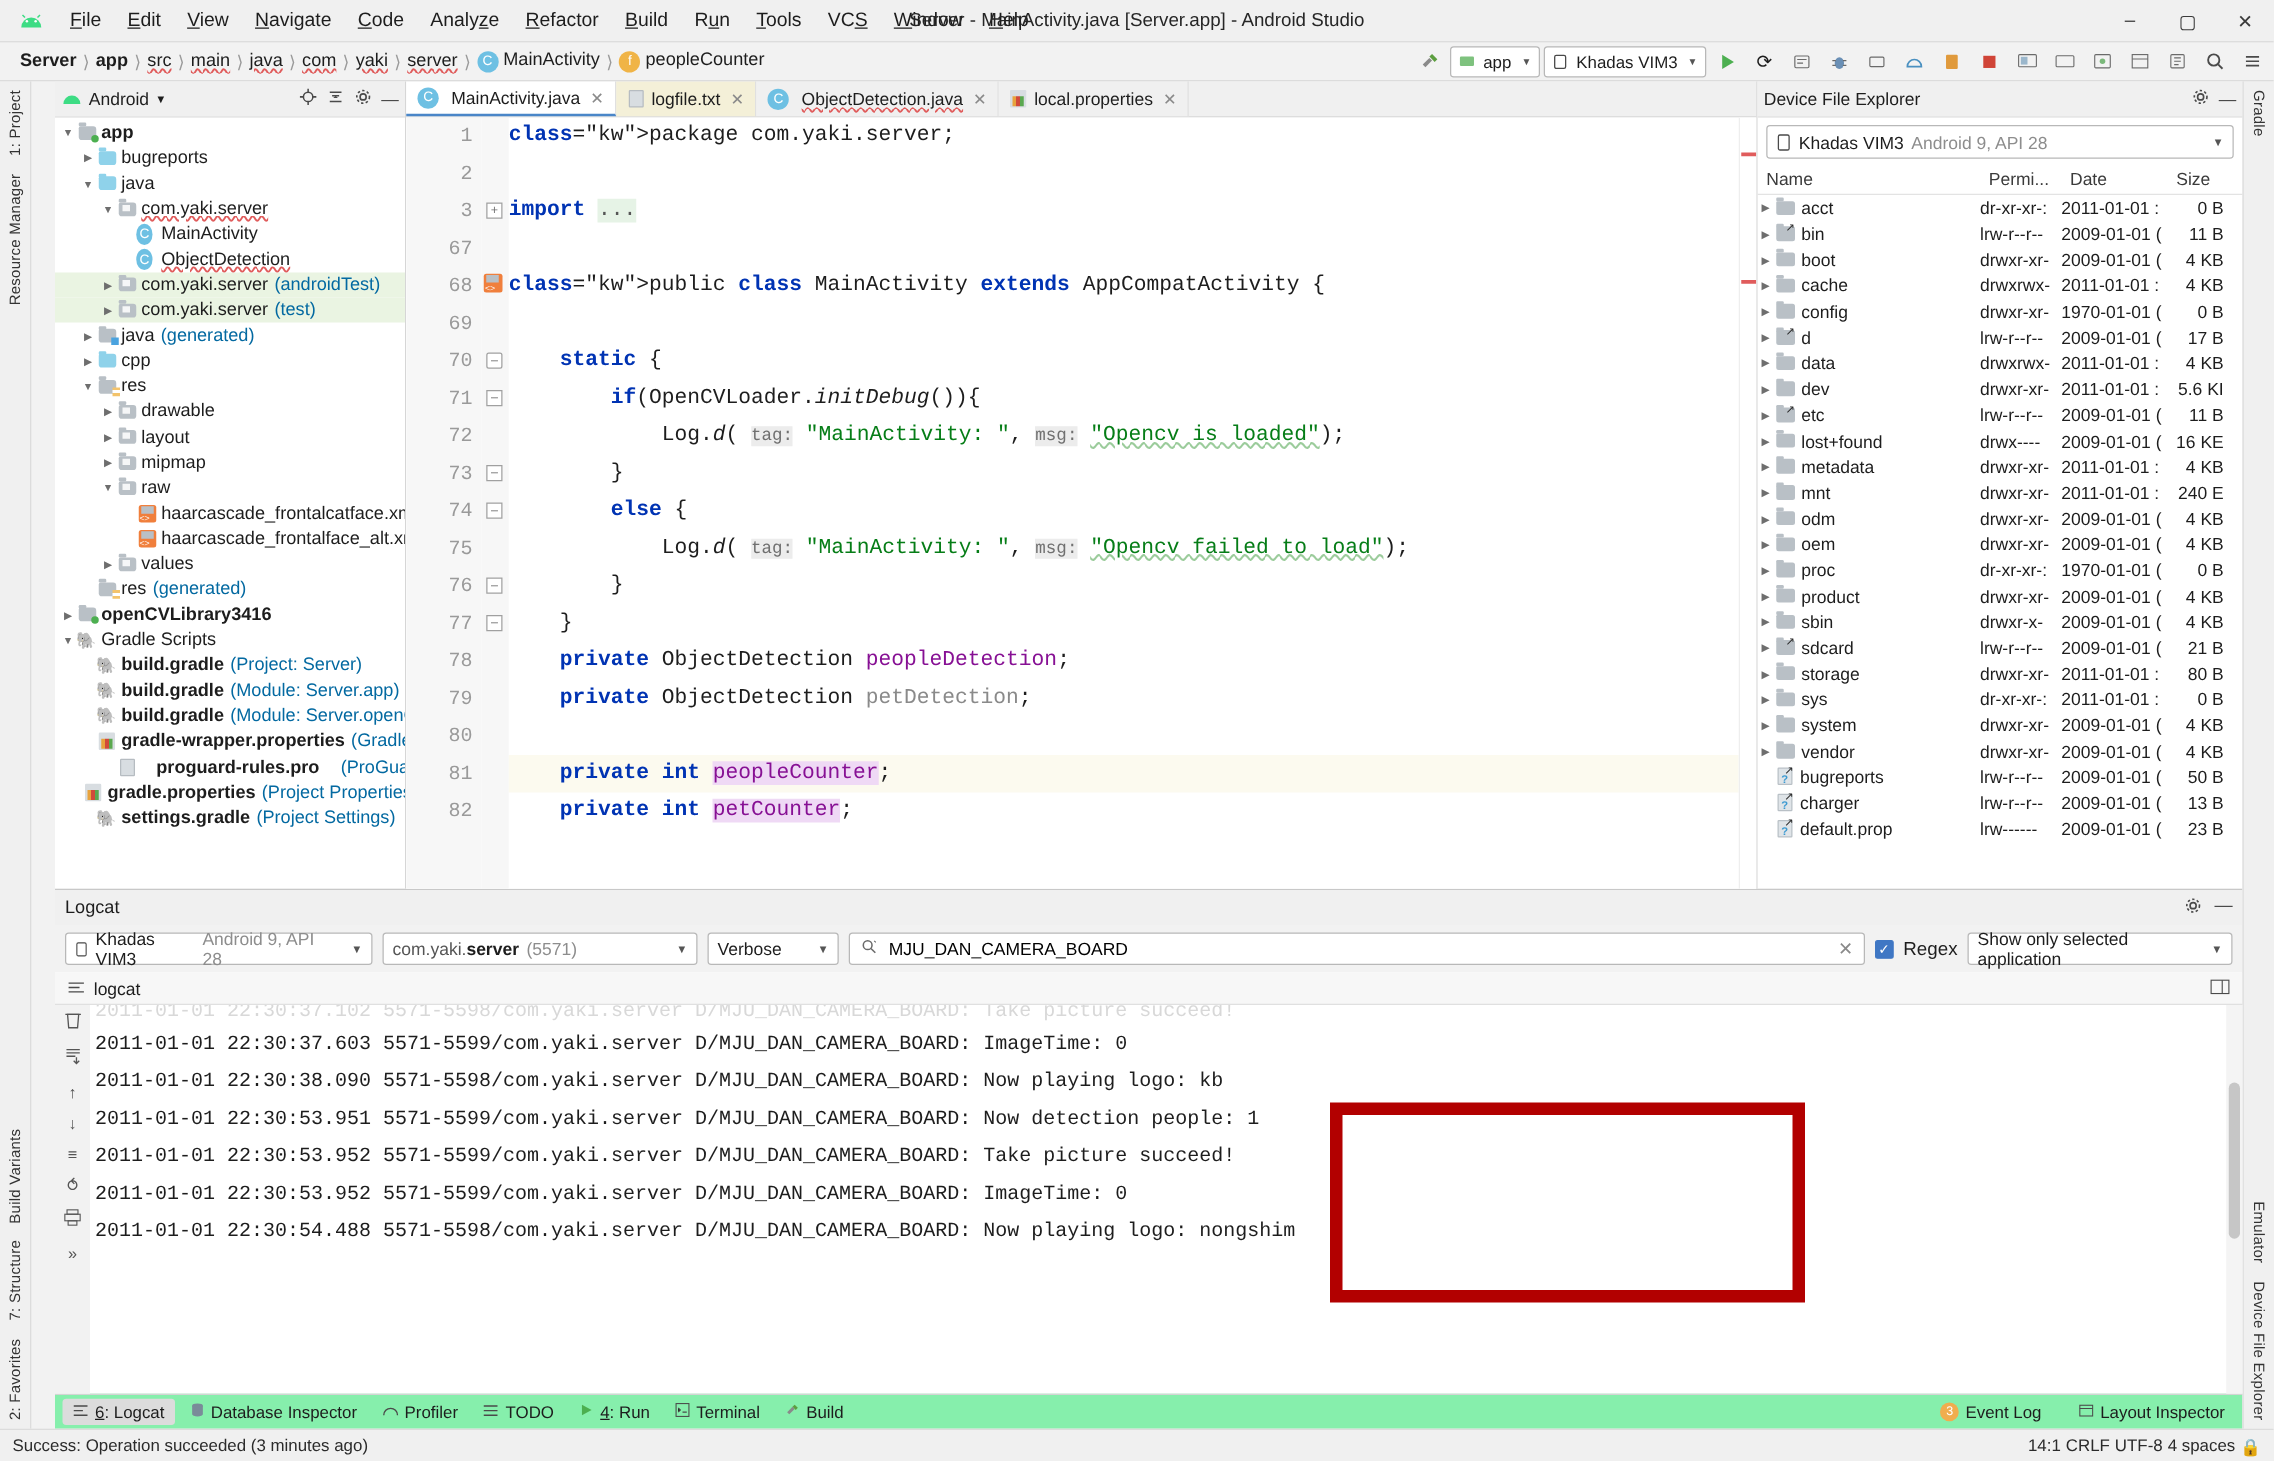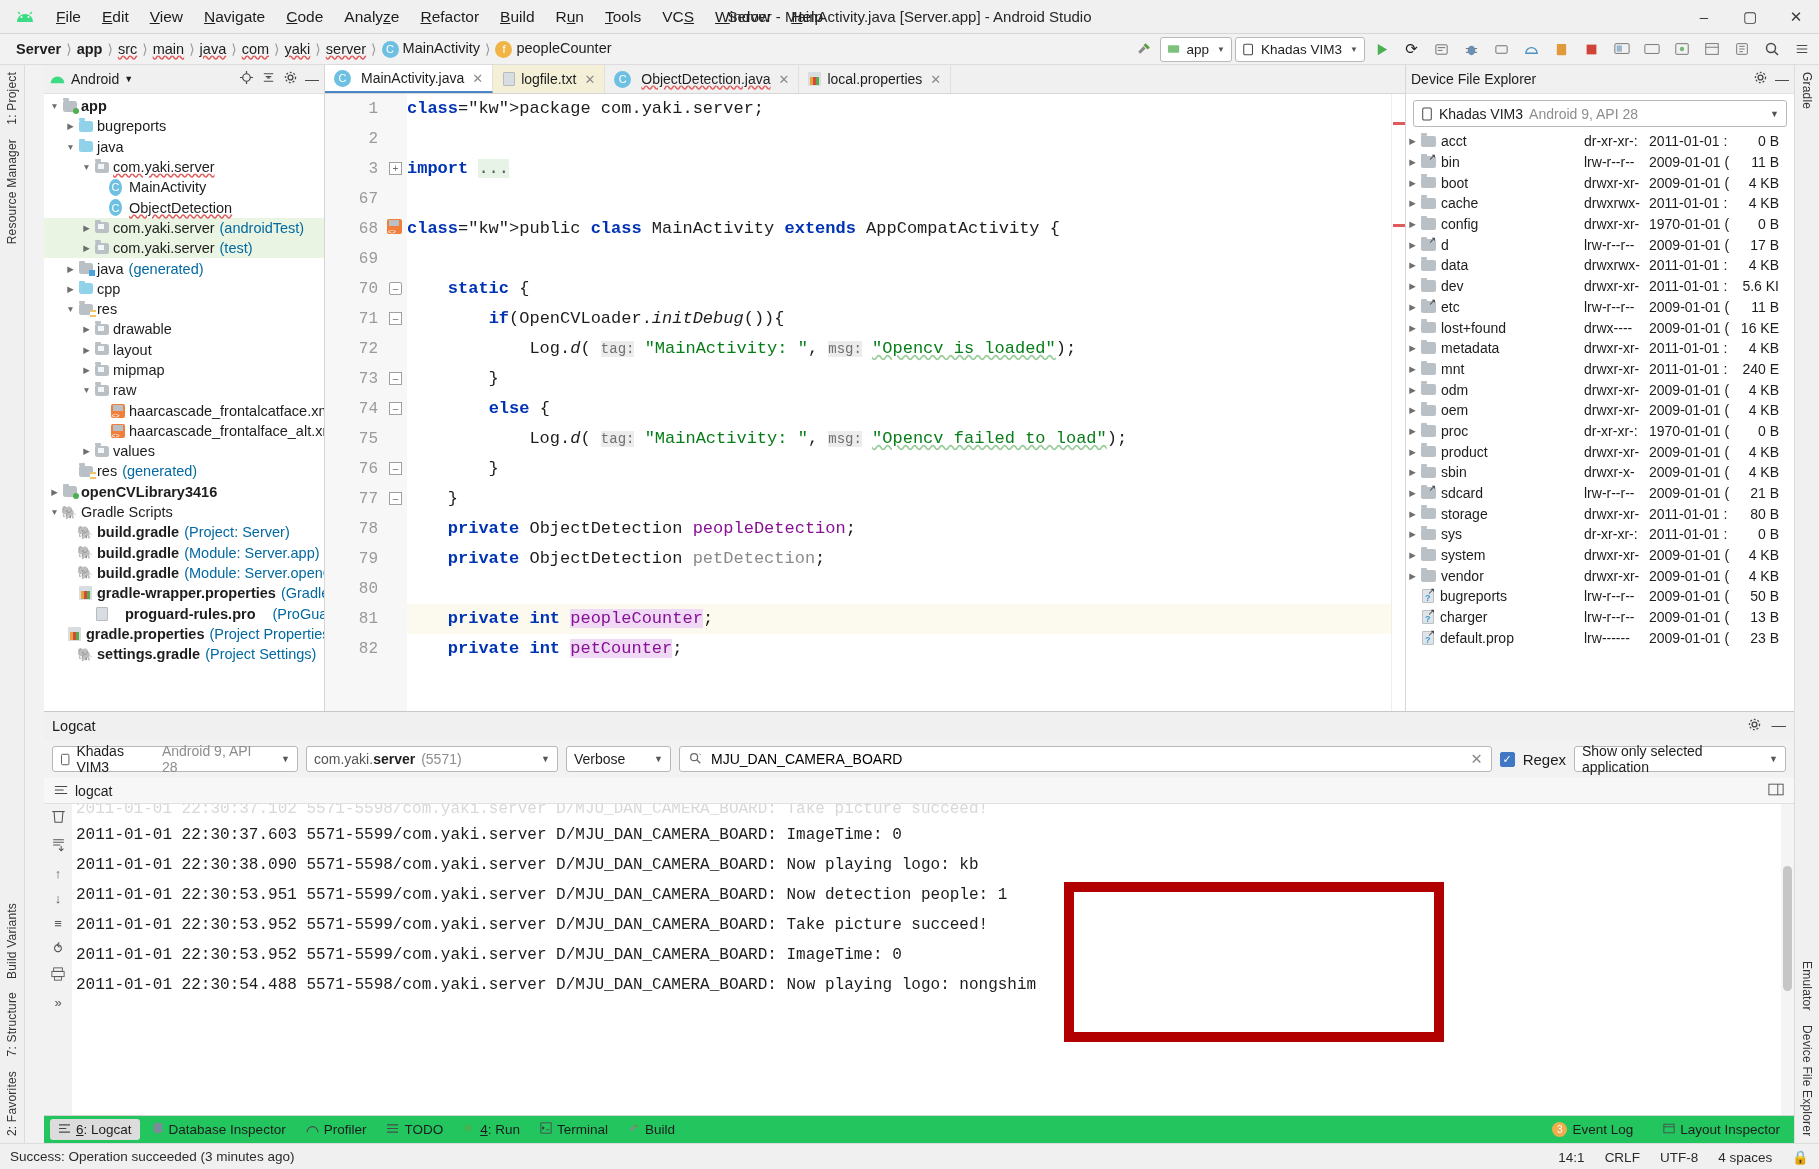--- a/index.html
+++ b/index.html
@@ -175,29 +175,29 @@
   .lg-rail { width:28px; flex:0 0 28px; background:#f2f2f2; display:flex; flex-direction:column; align-items:center;
              padding-top:4px; gap:10px; font-size:13px; color:#555;}
   .lg-out { flex:1 1 auto; font-family:"Liberation Mono", monospace; font-size:16px; white-space:pre; overflow:hidden;
             position:relative; padding-top:0px; }
   .lgline { height:30px; line-height:30px; padding-left:4px; }
   .lg-scroll { width:13px; flex:0 0 13px; background:#f4f4f4; position:relative;}
   .lg-scroll .thumb { position:absolute; left:2px; right:2px; top:20%; height:40%; background:#c6c6c6; border-radius:5px;}
   .redbox { position:absolute; border:10px solid #b20000; background:transparent; pointer-events:none; }
 
   
-  .bottom-tabs { height:28px; flex:0 0 28px; background:#22c55e; display:flex; align-items:center; gap:4px;
+  .bottom-tabs { height:28px; flex:0 0 28px; background:#86efac; display:flex; align-items:center; gap:4px;
                  padding:0 6px; border-top:1px solid #d4d4d4; font-size:13.5px;text-align:center;}
   .btab { display:flex; align-items:center; gap:5px; padding:3px 8px; border-radius:3px;}
   .btab.active { background:#dcdcdc; }
   .btab u { text-decoration:underline; }
   .bottom-tabs .right { margin-left:auto; display:flex; gap:14px; align-items:center;}
   .statusbar { height:26px; flex:0 0 26px; background:#f0f0f0; display:flex; align-items:center; padding:0 10px;
                font-size:13.5px; border-top:1px solid #dcdcdc; color:#2b2b2b;}
-  .statusbar .right { margin-left:auto; display:flex; gap:20px; align-items:flex-end;}
+  .statusbar .right { margin-left:auto; display:flex; gap:4px; align-items:center;}
   .badge-green { width:15px;height:15px;border-radius:50%;background:#f0ad4e;color:#fff;font-size:10px;
                  display:flex;align-items:center;justify-content:center;}
   .squig { text-decoration:underline; text-decoration-style:wavy; text-decoration-color:#e05c5c; }
 </style>
 </head>
 <body>
 
 <div class="app">
 
   <div class="titlebar">
@@ -710,20 +710,26 @@
             </div>
           </div>
           <div class="dfe-devsel">
             <svg width="12" height="14" viewBox="0 0 14 16">
                 <rect x="2" y="1" width="10" height="14" rx="1.5" fill="none" stroke="#4a4a4a" stroke-width="1.2"></rect>
               </svg>
             <span>Khadas VIM3</span>
             <span style="color:#8d8d8d">Android 9, API 28</span>
             <span class="caret">▼</span>
           </div>
+          <div class="dfe-cols">
+            <div class="c-name">Name</div>
+            <div class="c-perm">Permi...</div>
+            <div class="c-date">Date</div>
+            <div class="c-size">Size</div>
+          </div>
           <div class="dfe-list" id="dfe-list">
               <div class="drow">
                 <span class="nm">
                   <span class="arrow">▶</span>
                   <span class="dfolder"></span>
                   <span>acct</span>
                 </span>
                 <span class="pm">dr-xr-xr-:</span>
                 <span class="dt">2011-01-01 :</span>
                 <span class="sz">0 B</span>

